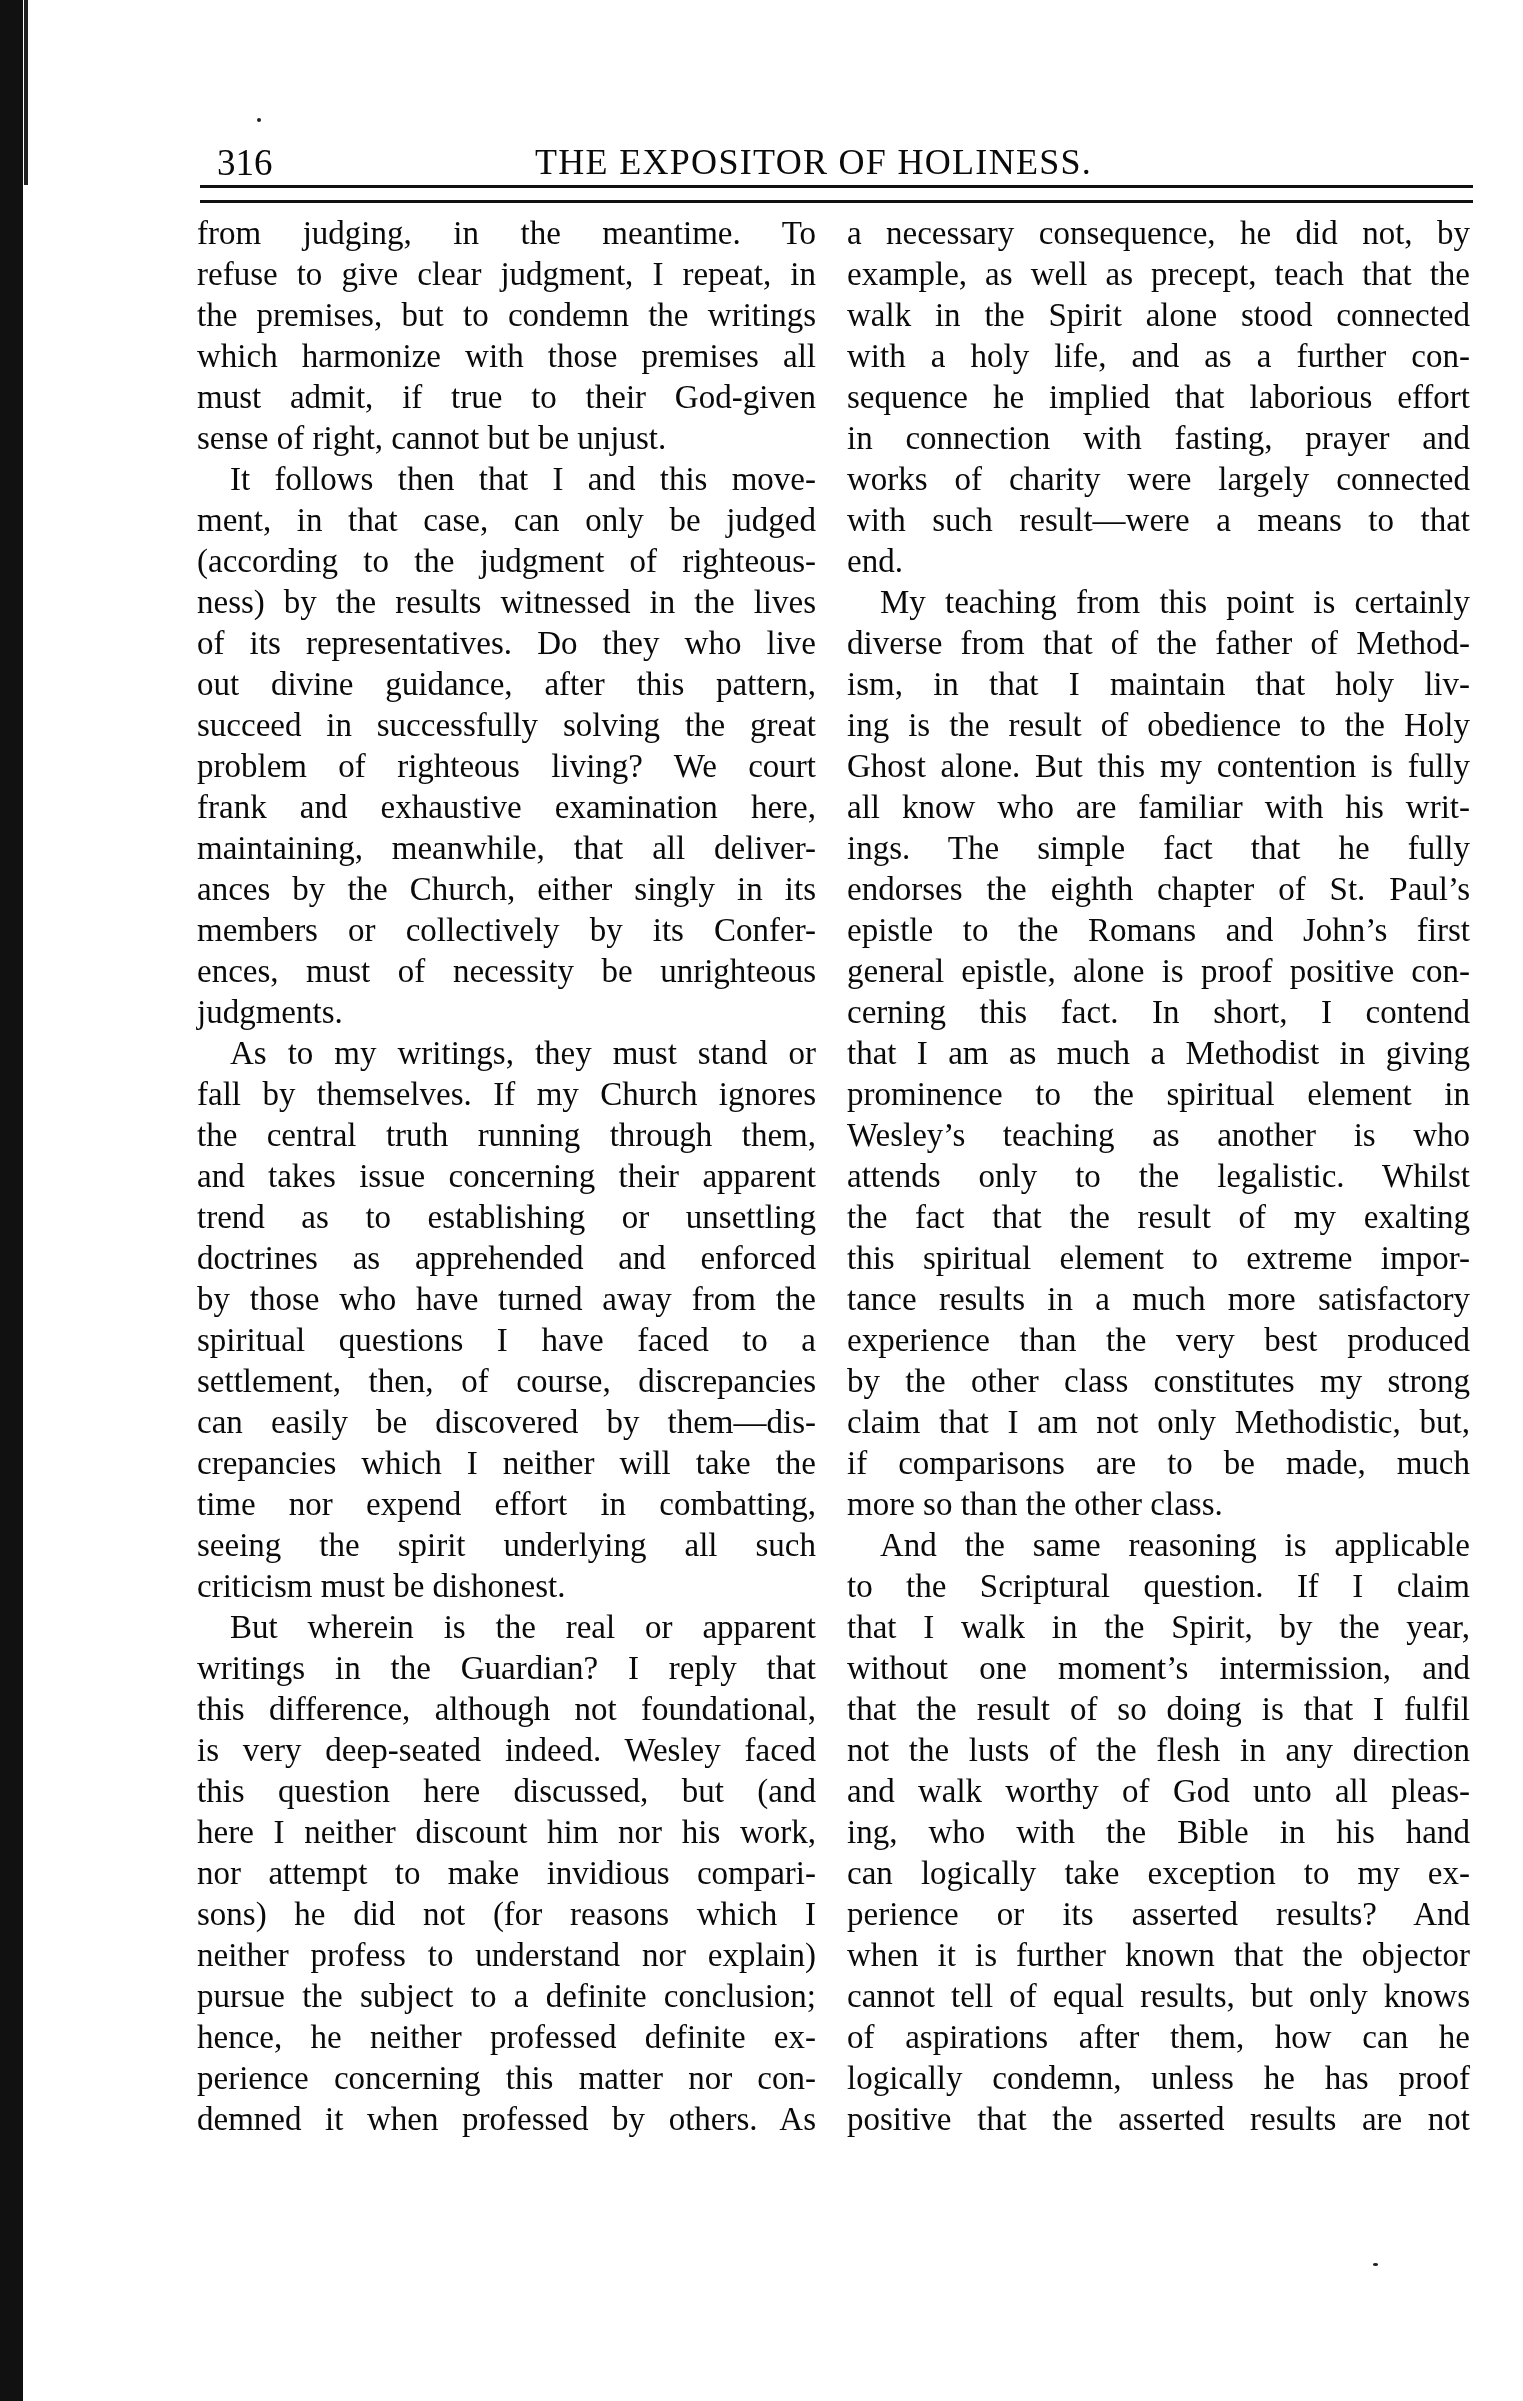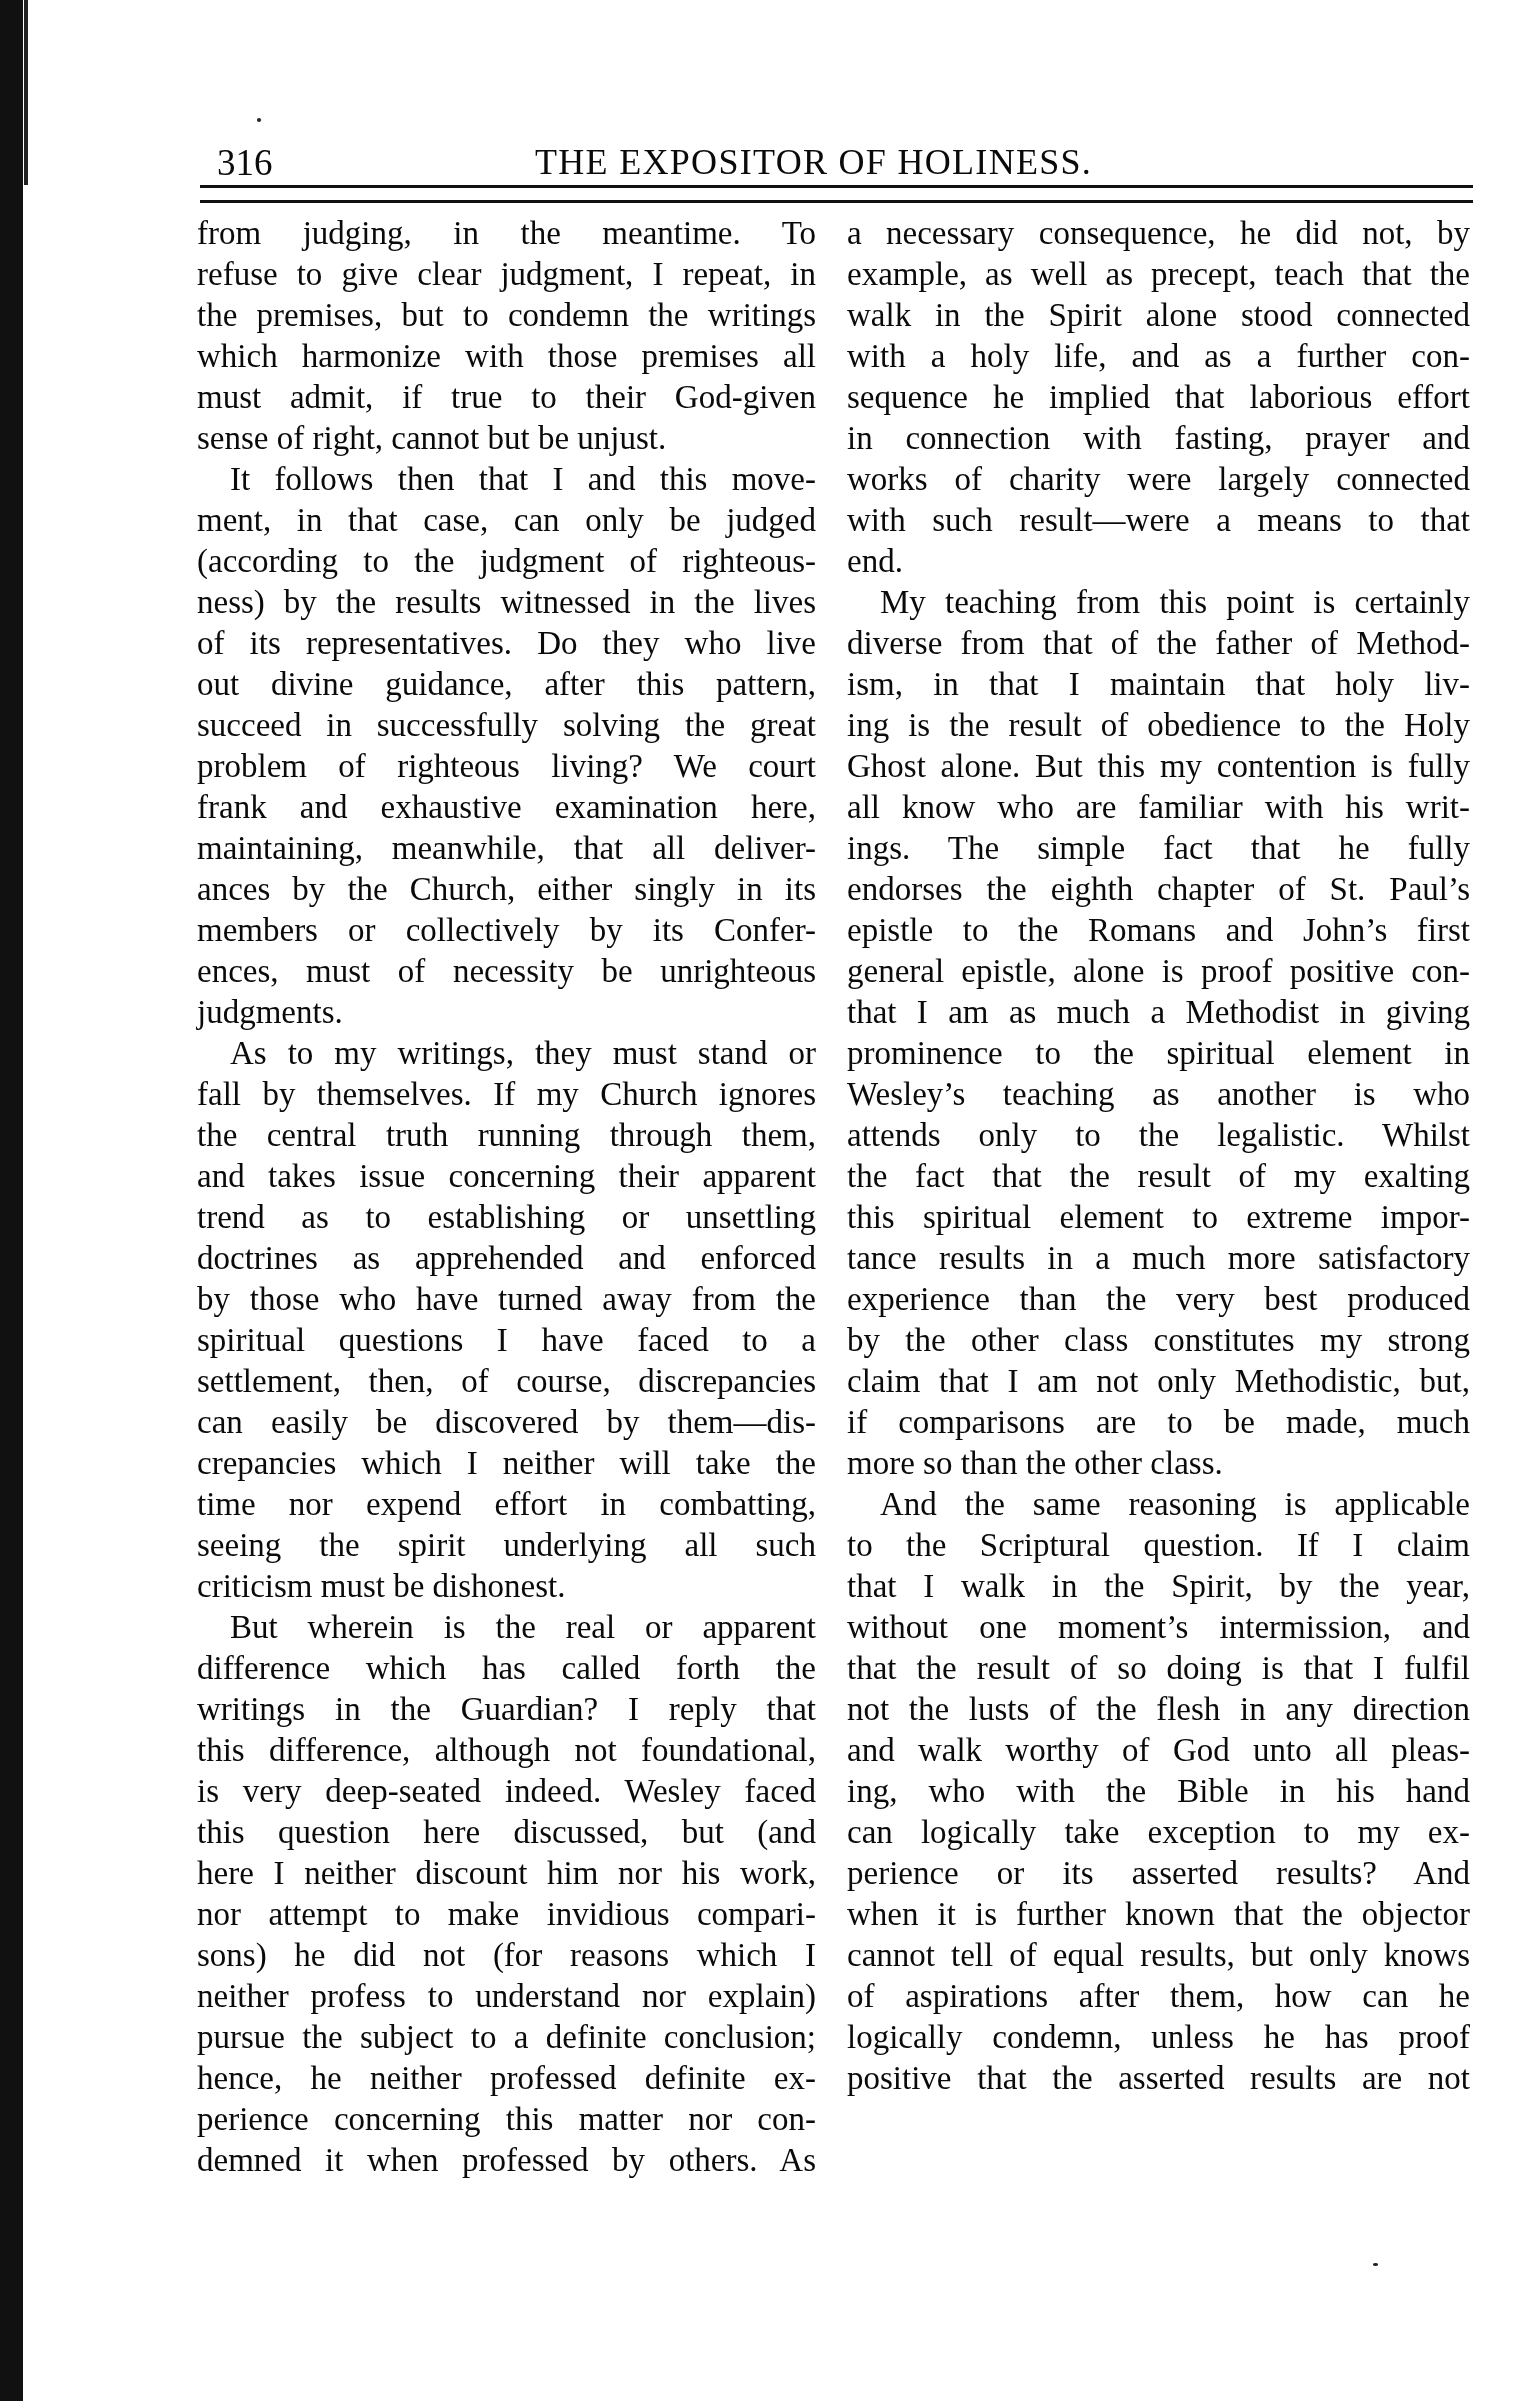--- a/index.html
+++ b/index.html
@@ -63,21 +63,20 @@
     <span class="line"><span>doctrines as apprehended and enforced</span></span>
     <span class="line"><span>by those who have turned away from the</span></span>
     <span class="line"><span>spiritual questions I have faced to a</span></span>
     <span class="line"><span>settlement, then, of course, discrepancies</span></span>
     <span class="line"><span>can easily be discovered by them—dis-</span></span>
     <span class="line"><span>crepancies which I neither will take the</span></span>
     <span class="line"><span>time nor expend effort in combatting,</span></span>
     <span class="line"><span>seeing the spirit underlying all such</span></span>
     <span class="line last"><span>criticism must be dishonest.</span></span>
     <span class="line indent"><span>But wherein is the real or apparent</span></span>
-    <span class="line"><span>difference which has called forth the</span></span>
     <span class="line"><span>writings in the </span><span class="it">Guardian?</span><span> I reply that</span></span>
     <span class="line"><span>this difference, although not foundational,</span></span>
     <span class="line"><span>is very deep-seated indeed. Wesley faced</span></span>
     <span class="line"><span>this question here discussed, but (and</span></span>
     <span class="line"><span>here I neither discount him nor his work,</span></span>
     <span class="line"><span>nor attempt to make invidious compari-</span></span>
     <span class="line"><span>sons) he did not (for reasons which I</span></span>
     <span class="line"><span>neither profess to understand nor explain)</span></span>
     <span class="line"><span>pursue the subject to a definite conclusion;</span></span>
     <span class="line"><span>hence, he neither professed definite ex-</span></span>
@@ -97,20 +96,21 @@
     <span class="line indent"><span>My teaching from this point is certainly</span></span>
     <span class="line"><span>diverse from that of the father of Method-</span></span>
     <span class="line"><span>ism, in that I maintain that holy liv-</span></span>
     <span class="line"><span>ing is the result of obedience to the Holy</span></span>
     <span class="line"><span>Ghost alone. But this my contention is fully</span></span>
     <span class="line"><span>all know who are familiar with his writ-</span></span>
     <span class="line"><span>ings. The simple fact that he fully</span></span>
     <span class="line"><span>endorses the eighth chapter of St. Paul’s</span></span>
     <span class="line"><span>epistle to the Romans and John’s first</span></span>
     <span class="line"><span>general epistle, alone is proof positive con-</span></span>
+    <span class="line"><span>cerning this fact. In short, I contend</span></span>
     <span class="line"><span>that I am as much a Methodist in giving</span></span>
     <span class="line"><span>prominence to the spiritual element in</span></span>
     <span class="line"><span>Wesley’s teaching as another is who</span></span>
     <span class="line"><span>attends only to the legalistic. Whilst</span></span>
     <span class="line"><span>the fact that the result of my exalting</span></span>
     <span class="line"><span>this spiritual element to extreme impor-</span></span>
     <span class="line"><span>tance results in a much more satisfactory</span></span>
     <span class="line"><span>experience than the very best produced</span></span>
     <span class="line"><span>by the other class constitutes my strong</span></span>
     <span class="line"><span>claim that I am not only Methodistic, but,</span></span>

